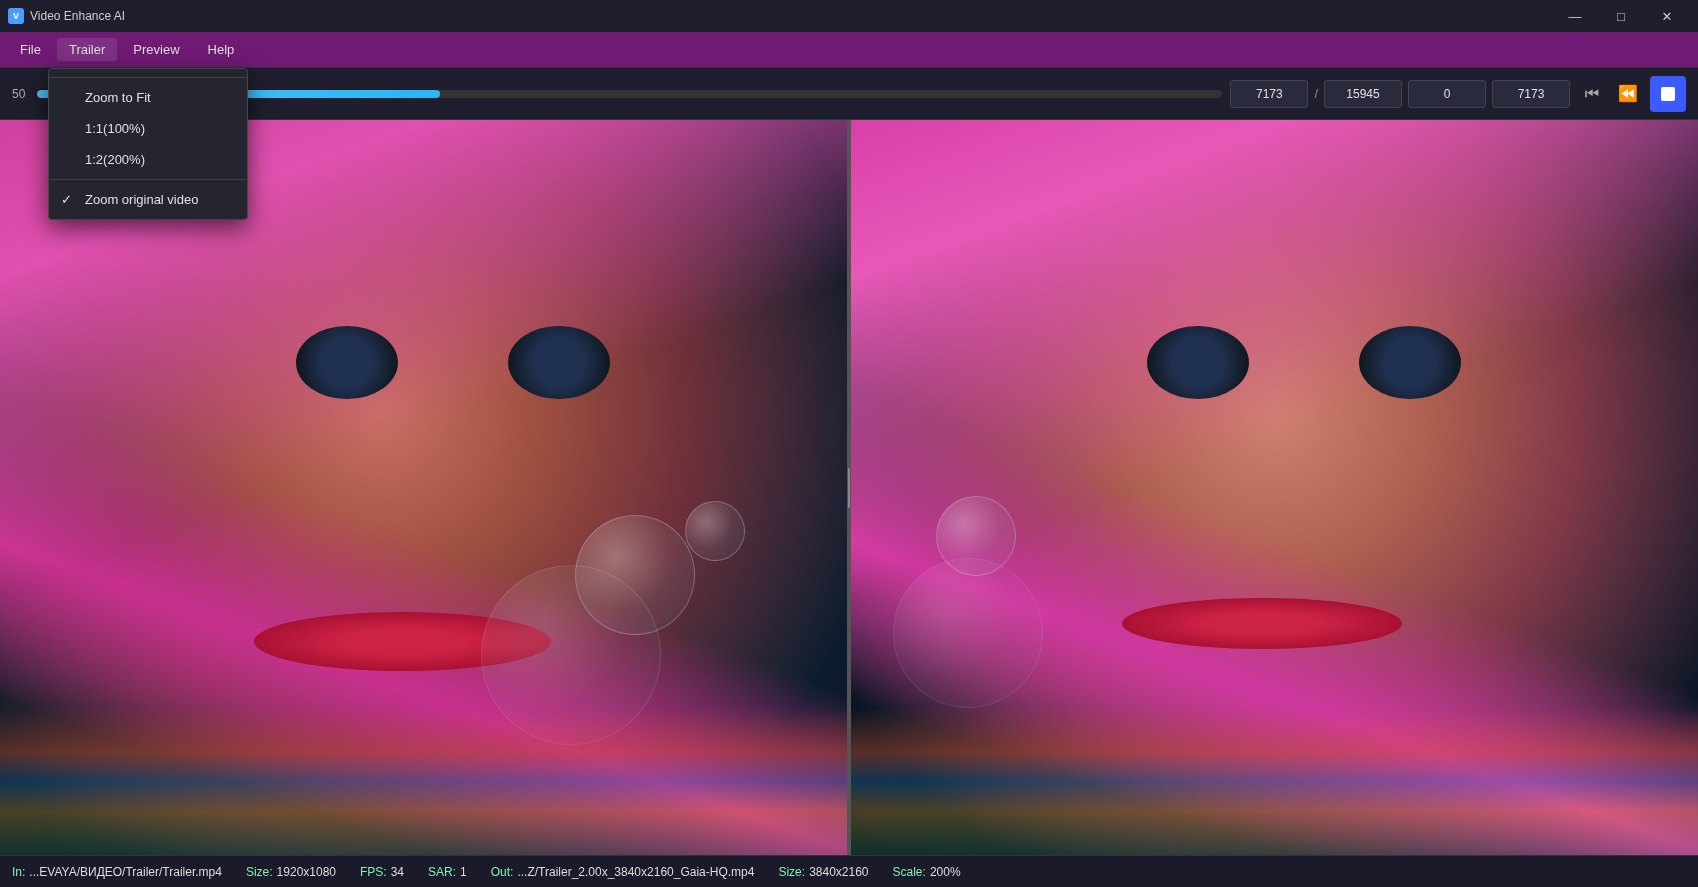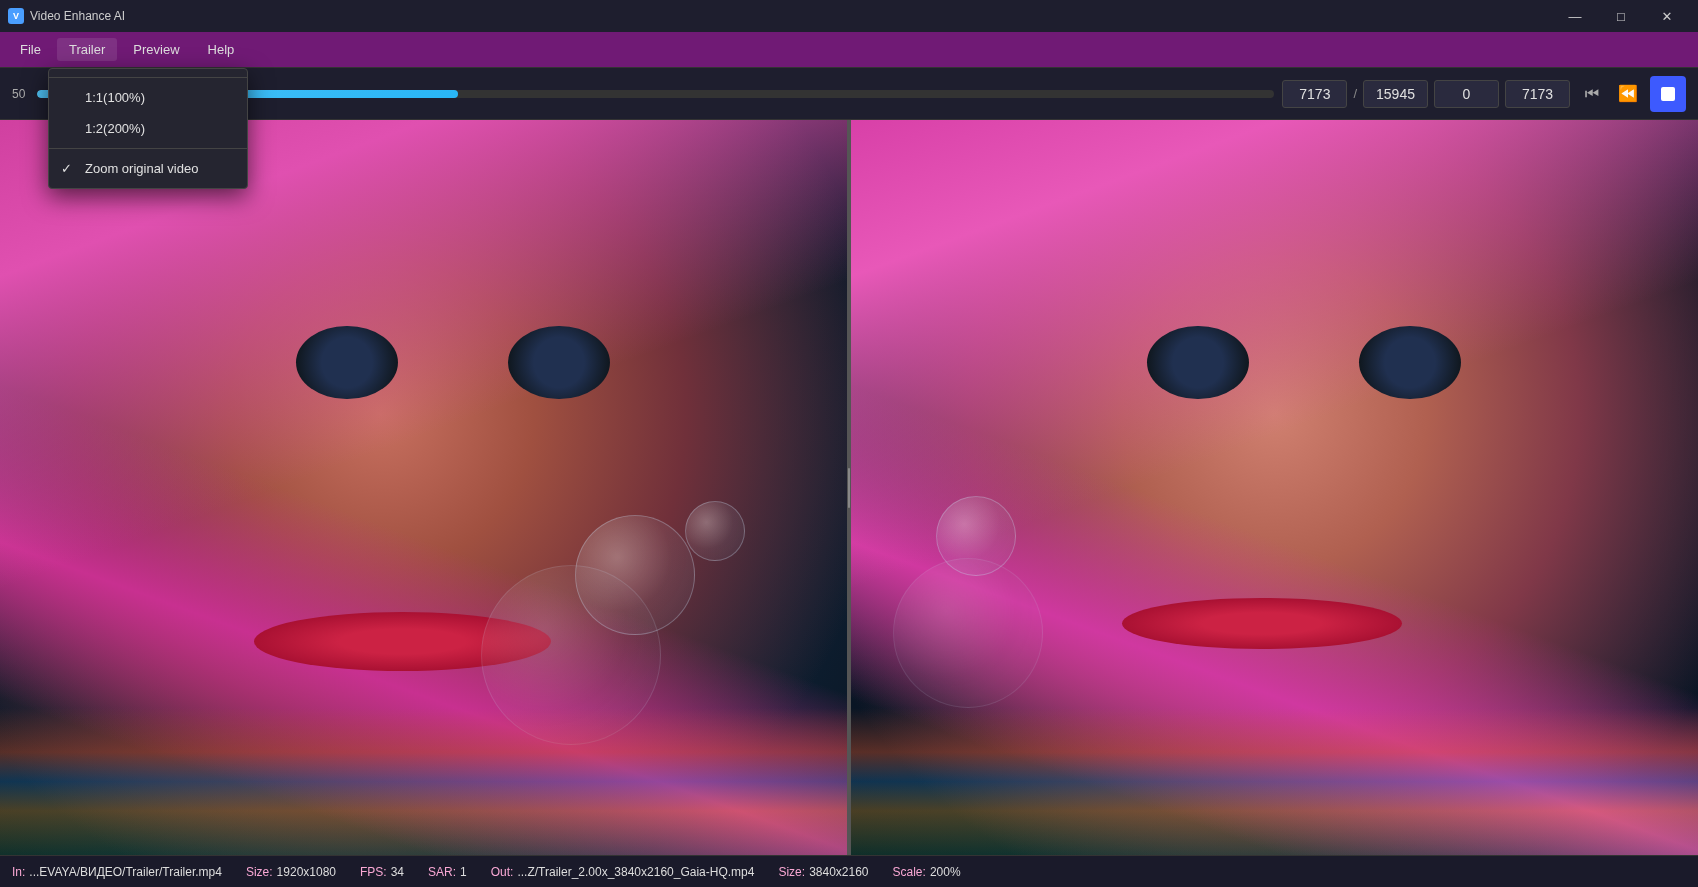--- a/index.html
+++ b/index.html
@@ -118,28 +118,28 @@
       border-radius: 4px;
     }
 
     .time-inputs {
       display: flex;
       align-items: center;
       gap: 6px;
     }
 
     .time-input {
-      width: 65px;
+      width: 78px;
       height: 28px;
       background: #2a2a3e;
       border: 1px solid #444;
       border-radius: 3px;
       color: #e0e0e0;
       text-align: center;
-      font-size: 14px;
+      font-size: 12px;
       padding: 2px 4px;
     }
 
     .time-separator {
       color: #888;
       font-size: 13px;
     }
 
     .nav-btn {
       width: 28px;
@@ -228,21 +228,21 @@
       color: #aaa;
     }
 
     .status-item {
       display: flex;
       align-items: center;
       gap: 4px;
     }
 
     .status-label {
-      color: #f9a8d4;
+      color: #86efac;
     }
 
     .status-value {
       color: #ddd;
     }
 
     
     .dropdown-overlay {
       position: fixed;
       top: 68px;
@@ -470,20 +470,23 @@
         <div class="bubble" style="width:150px;height:150px;bottom:20%;left:5%;opacity:0.4;"></div>
         <div class="outfit-right"></div>
       </div>
     </div>
   </div>
 
   <div class="dropdown-overlay">
 
     <div class="dropdown-separator"></div>
 
+    <div class="dropdown-item">
+      <span>Zoom to Fit</span>
+    </div>
 
 
     <div class="dropdown-item">
       <span>1:1(100%)</span>
     </div>
 
     <div class="dropdown-item">
       <span>1:2(200%)</span>
     </div>
 

